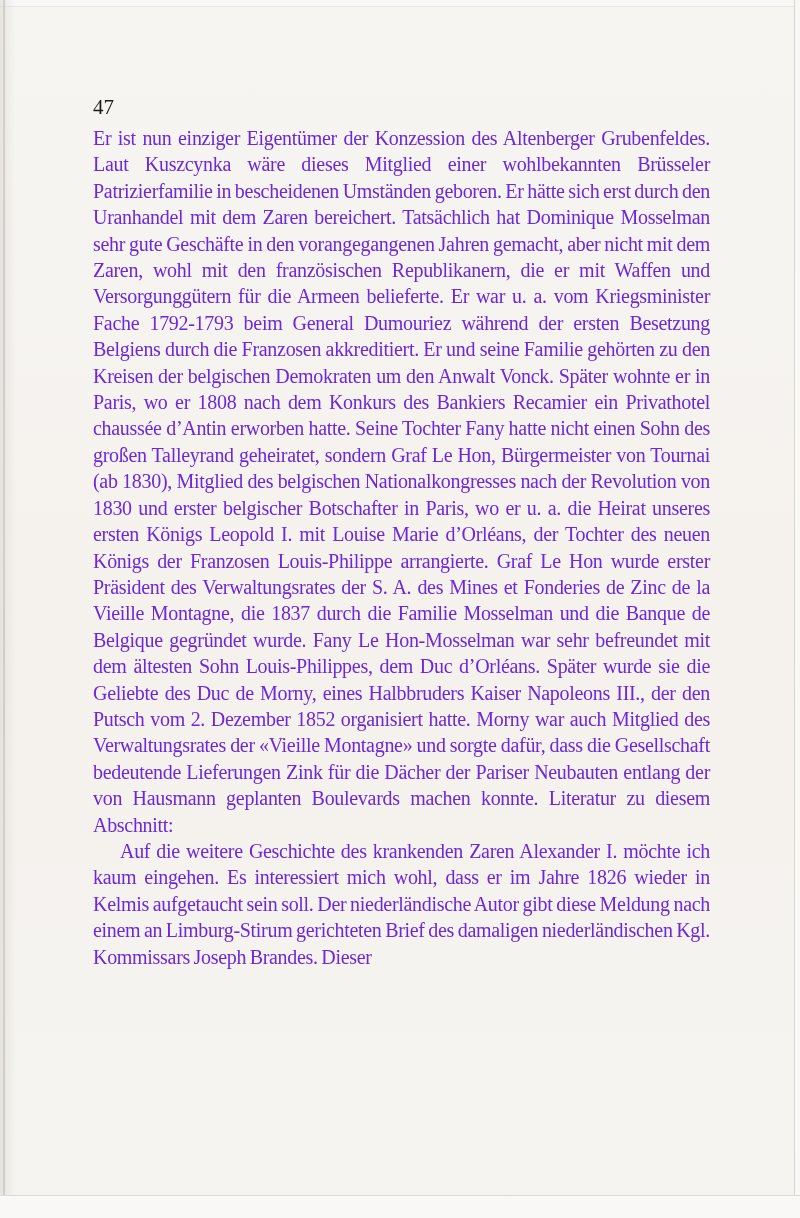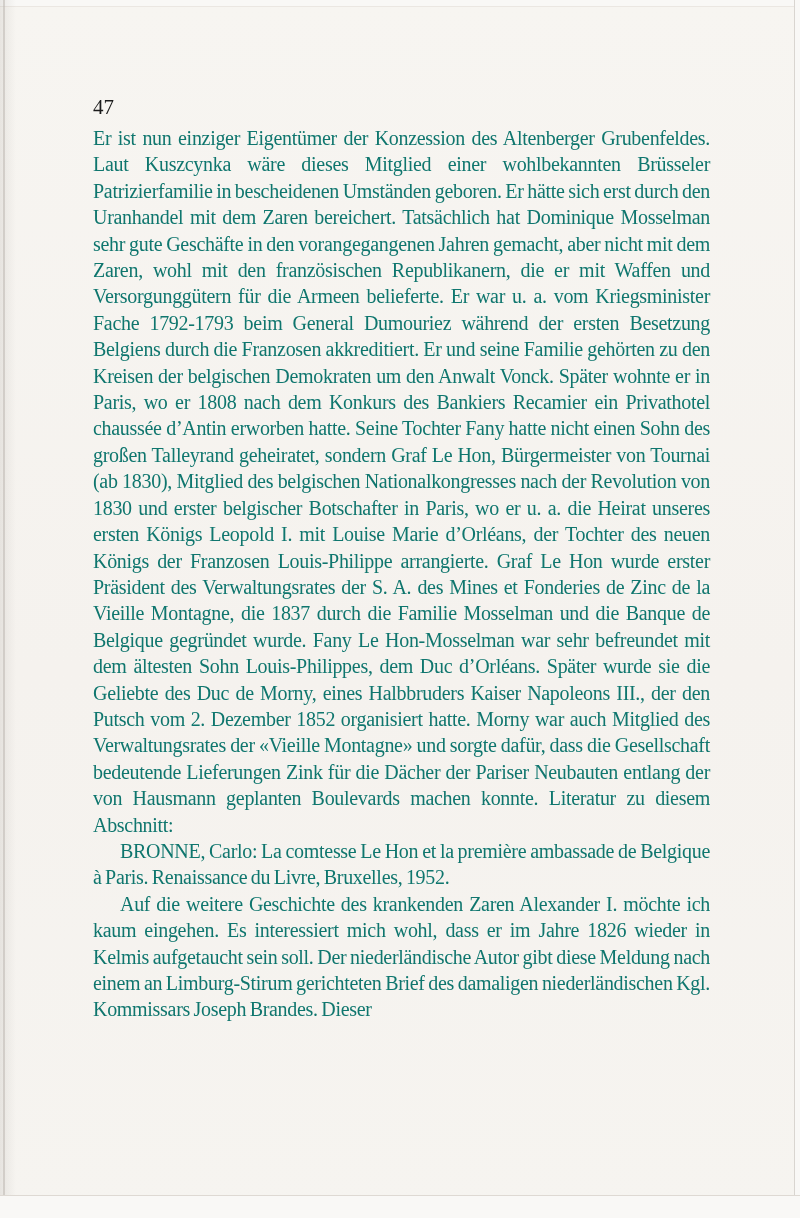--- a/index.html
+++ b/index.html
@@ -61,21 +61,21 @@
   .text-block {
     position: absolute;
     top: 125px;
     left: 93px;
     width: 617px;
     font-size: 20px;
     line-height: 26.4px;
     letter-spacing: -0.3px;
     word-spacing: -1.2px;
     text-align: justify;
-    color: #0f766e;
+    color: #6d28d9;
   }
   .text-block p.para {
     margin: 0;
     padding: 0;
   }
   .text-block p.para.indent {
     text-indent: 27px;
   }
 </style>
 </head>
@@ -86,15 +86,14 @@
 <div class="scan-edge-left"></div>
 <div class="scan-right-band"></div>
 <div class="scan-edge-right"></div>
 <div class="scan-bottom-line"></div>
 <div class="scan-bottom-band"></div>
 
 <div class="page-number">47</div>
 
 <div class="text-block">
     <p class="para">Er ist nun einziger Eigentümer der Konzession des Altenberger Grubenfeldes. Laut Kuszcynka wäre dieses Mitglied einer wohlbekannten Brüsseler Patrizierfamilie in bescheidenen Umständen geboren. Er hätte sich erst durch den Uranhandel mit dem Zaren bereichert. Tatsächlich hat Dominique Mosselman sehr gute Geschäfte in den vorangegangenen Jahren gemacht, aber nicht mit dem Zaren, wohl mit den französischen Republikanern, die er mit Waffen und Versorgunggütern für die Armeen belieferte. Er war u. a. vom Kriegsminister Fache 1792-1793 beim General Dumouriez während der ersten Besetzung Belgiens durch die Franzosen akkreditiert. Er und seine Familie gehörten zu den Kreisen der belgischen Demokraten um den Anwalt Vonck. Später wohnte er in Paris, wo er 1808 nach dem Konkurs des Bankiers Recamier ein Privathotel chaussée d’Antin erworben hatte. Seine Tochter Fany hatte nicht einen Sohn des großen Talleyrand geheiratet, sondern Graf Le Hon, Bürgermeister von Tournai (ab 1830), Mitglied des belgischen Nationalkongresses nach der Revolution von 1830 und erster belgischer Botschafter in Paris, wo er u. a. die Heirat unseres ersten Königs Leopold I. mit Louise Marie d’Orléans, der Tochter des neuen Königs der Franzosen Louis-Philippe arrangierte. Graf Le Hon wurde erster Präsident des Verwaltungsrates der S. A. des Mines et Fonderies de Zinc de la Vieille Montagne, die 1837 durch die Familie Mosselman und die Banque de Belgique gegründet wurde. Fany Le Hon-Mosselman war sehr befreundet mit dem ältesten Sohn Louis-Philippes, dem Duc d’Orléans. Später wurde sie die Geliebte des Duc de Morny, eines Halbbruders Kaiser Napoleons III., der den Putsch vom 2. Dezember 1852 organisiert hatte. Morny war auch Mitglied des Verwaltungsrates der «Vieille Montagne» und sorgte dafür, dass die Gesellschaft bedeutende Lieferungen Zink für die Dächer der Pariser Neubauten entlang der von Hausmann geplanten Boulevards machen konnte. Literatur zu diesem Abschnitt:</p>
-    <p class="para indent">BRONNE, Carlo: La comtesse Le Hon et la première ambassade de Belgique à Paris. Renaissance du Livre, Bruxelles, 1952.</p>
     <p class="para indent">Auf die weitere Geschichte des krankenden Zaren Alexander I. möchte ich kaum eingehen. Es interessiert mich wohl, dass er im Jahre 1826 wieder in Kelmis aufgetaucht sein soll. Der niederländische Autor gibt diese Meldung nach einem an Limburg-Stirum gerichteten Brief des damaligen niederländischen Kgl. Kommissars Joseph Brandes. Dieser</p>
   </div>
 
 </body></html>

